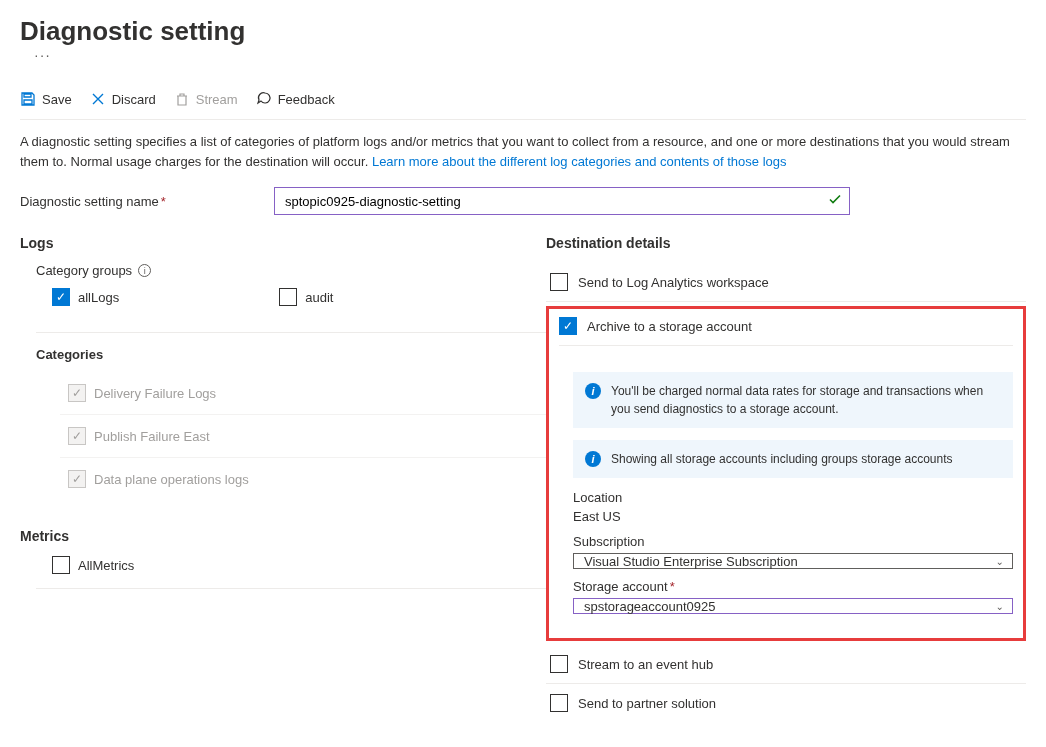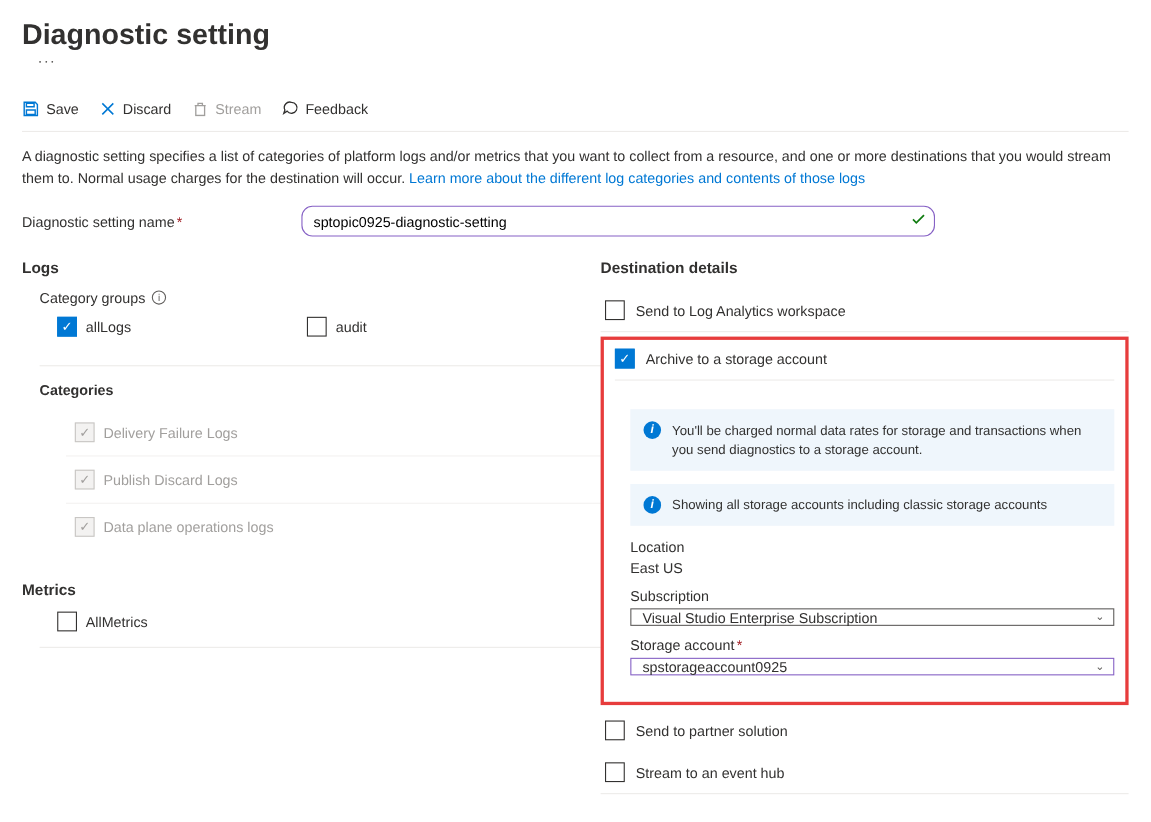--- a/index.html
+++ b/index.html
@@ -66,21 +66,21 @@
     .required { color: #a4262c; margin-left: 2px; }
     .text-input {
       flex: 0 0 576px;
       height: 28px;
       border: 1px solid #605e5c;
       padding: 0 28px 0 10px;
       font-size: 13px;
       position: relative;
     }
     .input-wrapper { position: relative; width: 576px; }
-    .input-wrapper input { width: 100%; border-radius: 10px; }
+    .input-wrapper input { width: 100%; }
     .check-valid { position: absolute; right: 8px; top: 50%; transform: translateY(-50%); color: #107c10; }
     .columns {
       display: flex;
       gap: 0;
     }
     .left-col { width: 526px; }
     .right-col { flex: 1; }
     .section-heading {
       font-size: 14px;
       font-weight: 600;
@@ -294,21 +294,21 @@
         <div class="category-item">
           <span class="checkbox disabled checked">
               <span class="checkmark">✓</span>
             </span>
           <span>Delivery Failure Logs</span>
         </div>
         <div class="category-item">
           <span class="checkbox disabled checked">
               <span class="checkmark">✓</span>
             </span>
-          <span>Publish Discard Logs</span>
+          <span>Publish Failure East</span>
         </div>
         <div class="category-item">
           <span class="checkbox disabled checked">
               <span class="checkmark">✓</span>
             </span>
           <span>Data plane operations logs</span>
         </div>
       </div>
     </div>
 
@@ -340,21 +340,21 @@
         <span>Archive to a storage account</span>
       </div>
       <hr class="thin" style="margin:10px 0">
       <div class="dest-content">
         <div class="info-box">
           <span class="info-icon-solid">i</span>
           <span>You'll be charged normal data rates for storage and transactions when you send diagnostics to a storage account.</span>
         </div>
         <div class="info-box">
           <span class="info-icon-solid">i</span>
-          <span>Showing all storage accounts including classic storage accounts</span>
+          <span>Showing all storage accounts including groups storage accounts</span>
         </div>
         <div class="field-block">
           <div class="field-label">Location</div>
           <div class="field-value">East US</div>
         </div>
         <div class="field-block">
           <div class="field-label">Subscription</div>
           <div class="select">
             <span>Visual Studio Enterprise Subscription</span>
             <span class="chevron">⌄</span>
@@ -365,28 +365,28 @@
             <span>Storage account</span><span class="required">*</span>
           </div>
           <div class="select purple">
             <span>spstorageaccount0925</span>
             <span class="chevron">⌄</span>
           </div>
         </div>
       </div>
     </div>
 
+    <div class="dest-item">
+      <div class="dest-header">
+        <span class="checkbox"></span>
+        <span>Stream to an event hub</span>
+      </div>
+    </div>
+
     <div class="dest-item" style="border-bottom:none">
       <div class="dest-header">
         <span class="checkbox"></span>
         <span>Send to partner solution</span>
       </div>
     </div>
 
-    <div class="dest-item">
-      <div class="dest-header">
-        <span class="checkbox"></span>
-        <span>Stream to an event hub</span>
-      </div>
-    </div>
-
   </div>
 </div>
 
 </body></html>

